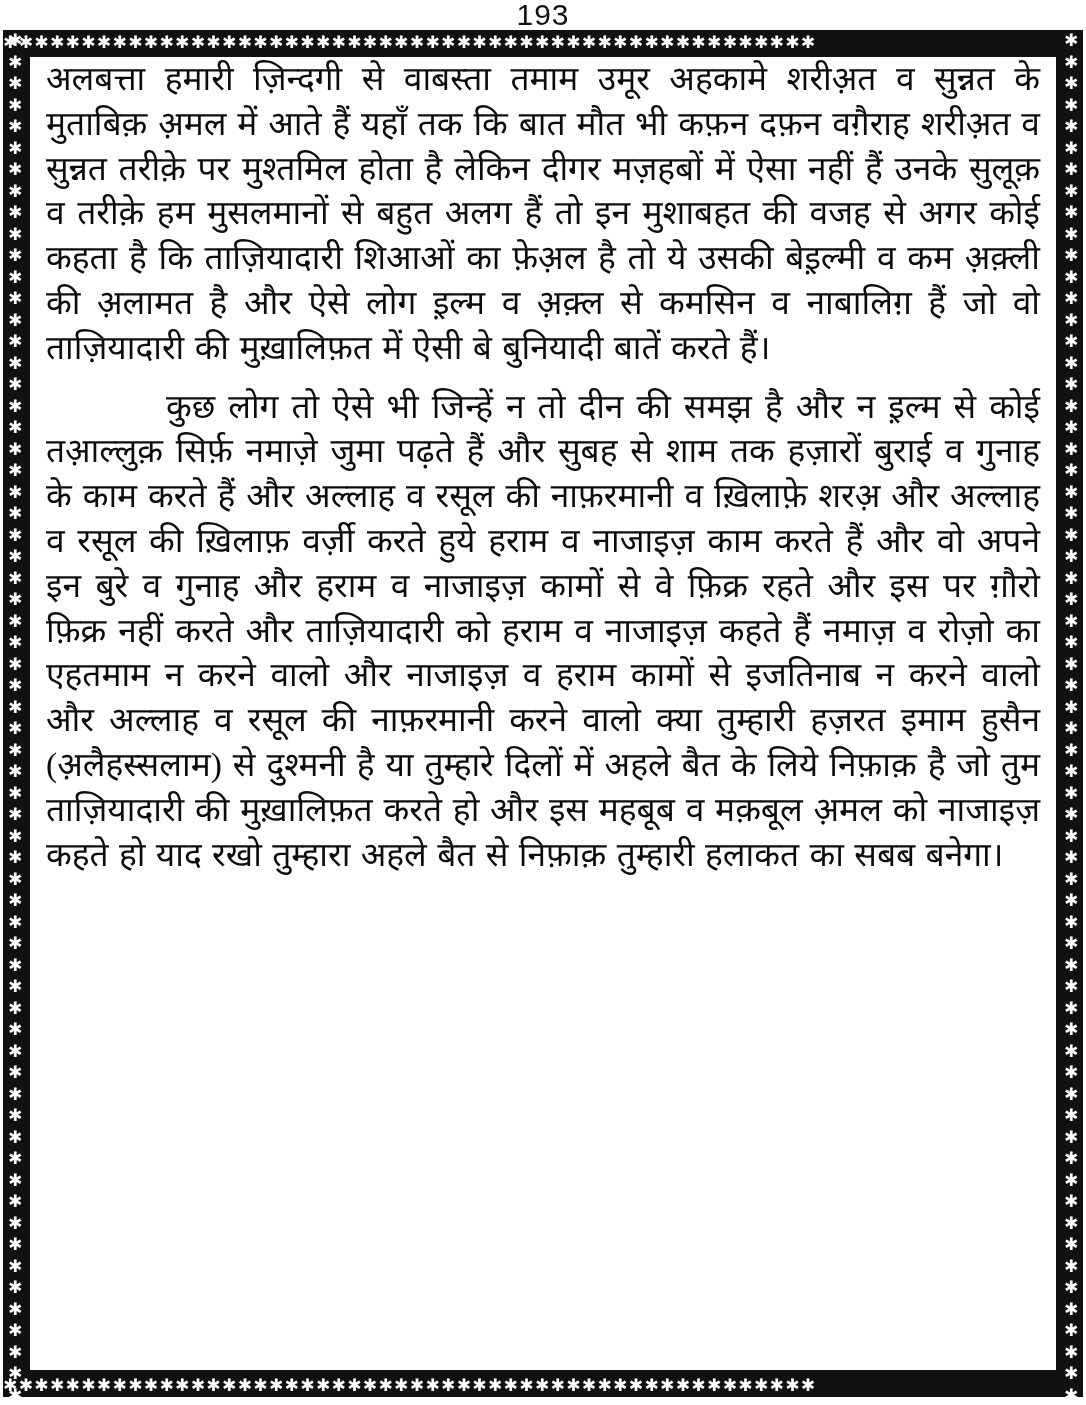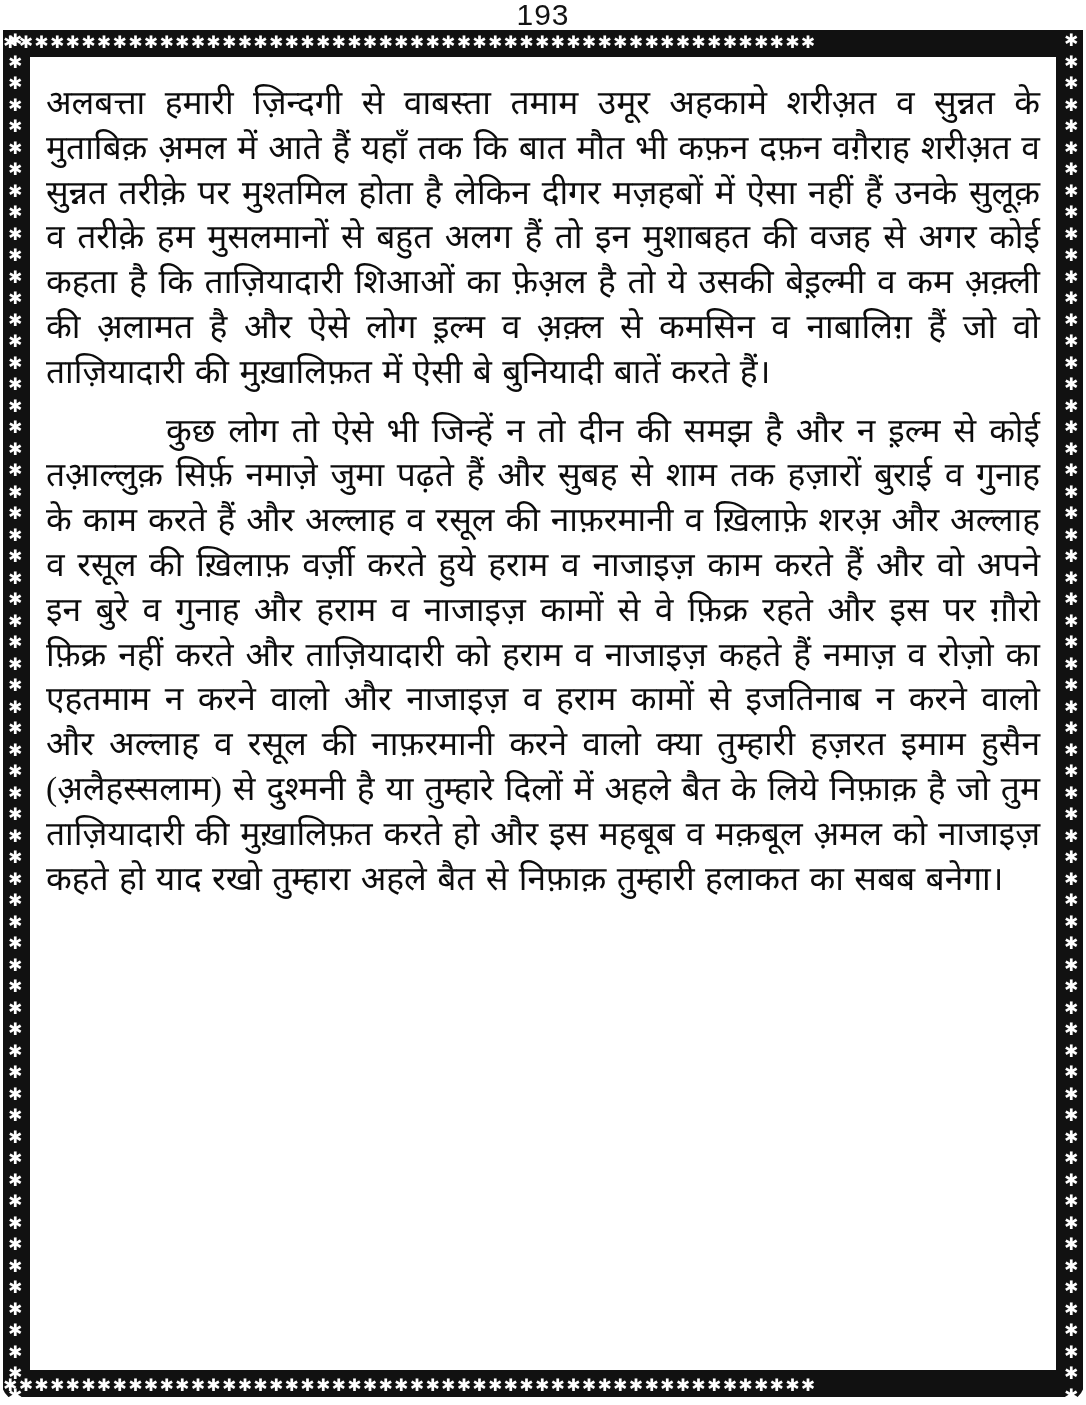--- a/index.html
+++ b/index.html
@@ -8,21 +8,20 @@
     background: #ffffff;
   }
   .page {
     position: relative;
     width: 1086px;
     height: 1405px;
     background: #ffffff;
     box-sizing: border-box;
     overflow: hidden;
     font-family: "Liberation Serif", "DejaVu Serif", serif;
-    border-radius: 28px;
   }
 
   
   .page-number {
     position: absolute;
     top: 0px;
     left: 0;
     width: 100%;
     text-align: center;
     font-family: "Liberation Sans", "DejaVu Sans", sans-serif;
@@ -79,21 +78,21 @@
     top: 24px;
     right: 24px;
     bottom: 24px;
     background: #ffffff;
     border: 3px solid #111111;
     box-sizing: border-box;
   }
   .content {
     position: absolute;
     inset: 0;
-    padding: 24px 16px 10px 16px;
+    padding: 0 16px 10px 16px;
     box-sizing: border-box;
     overflow: hidden;
   }
 
   
   .para {
     margin: 0;
     color: #0c0c0c;
     font-size: 33.5px;
     line-height: 44.8px;

